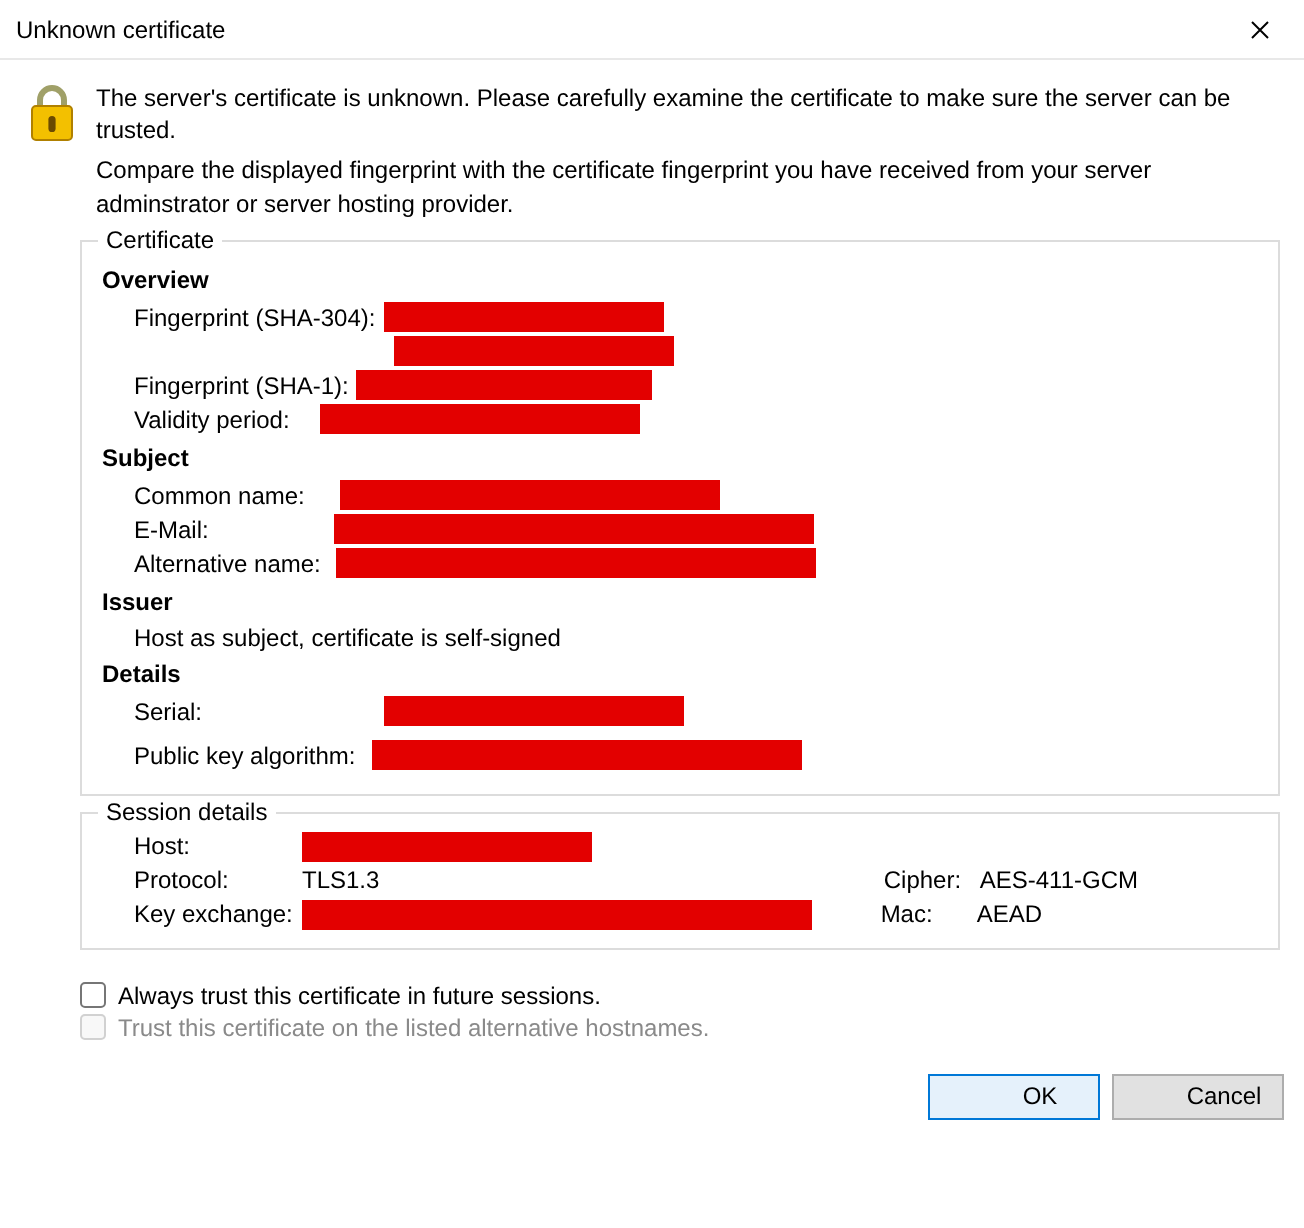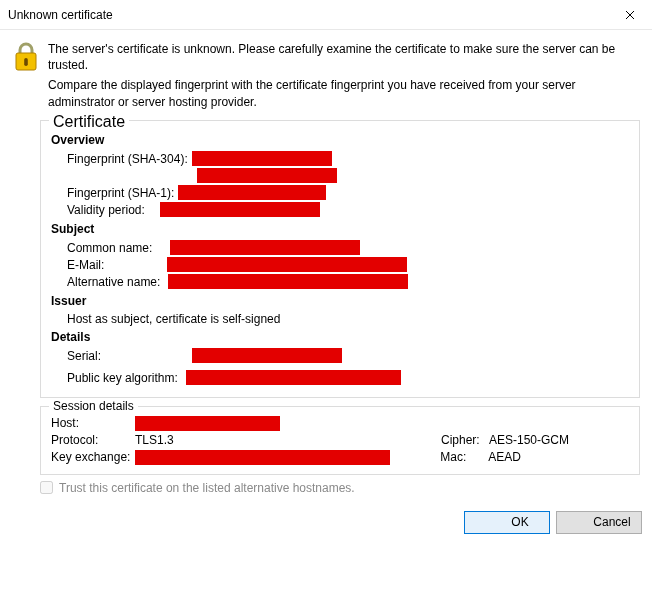--- a/index.html
+++ b/index.html
@@ -36,32 +36,32 @@
     border: 1px solid #dcdcdc;
     margin: 4px 0 8px 28px;
     padding: 8px 10px 10px 10px;
     position: relative;
   }
   .groupbox .legend {
     position: absolute;
     top: -8px; left: 8px;
     background: #fff;
     padding: 0 4px;
-    font-size: 16px;
+    font-size: 12px;
   }
   .section-h { font-weight: bold; margin: 4px 0 4px 0; }
   .kv { display: flex; align-items: center; margin: 1px 0 1px 16px; min-height: 16px; }
   .kv .k { white-space: nowrap; padding-right: 4px; }
   .redbar { background: #e30000; height: 15px; display: inline-block; }
   .issuer-note { margin: 2px 0 4px 16px; }
 
   .sessbox {
     border: 1px solid #dcdcdc;
-    margin: 4px 0 6px 28px;
-    padding: 8px 10px 8px 10px;
+    margin: 4px 0 16px 28px;
+    padding: 8px 10px 8px 26px;
     position: relative;
   }
   .sessbox .legend {
     position: absolute;
     top: -8px; left: 8px;
     background: #fff;
     padding: 0 4px;
   }
   .sessrow { display: flex; align-items: center; min-height: 17px; }
   .sessrow .sk { min-width: 84px; }
@@ -176,36 +176,40 @@
     <div class="sessrow">
       <span class="sk">Host:</span>
       <span class="redbar" style="width:145px"></span>
     </div>
     <div class="sessrow">
       <span class="sk">Protocol:</span>
       <span>TLS1.3</span>
       <span style="flex:1"></span>
       <div class="sessright">
         <span class="sk">Cipher:</span>
-        <span>AES-150-GCM</span>
+        <span>AES-411-GCM</span>
       </div>
       <span style="width:60px"></span>
     </div>
     <div class="sessrow">
       <span class="sk">Key exchange:</span>
       <span class="redbar" style="width:255px"></span>
       <span style="flex:1"></span>
       <div class="sessright" style="margin-left:12px">
         <span class="sk">Mac:</span>
         <span>AEAD</span>
       </div>
       <span style="width:108px"></span>
     </div>
   </div>
 
+  <label class="chk">
+    <input type="checkbox" style="">
+    <span>Always trust this certificate in future sessions.</span>
+  </label>
   <label class="chk disabled">
     <input type="checkbox" disabled="" style="">
     <span>Trust this certificate on the listed alternative hostnames.</span>
   </label>
 
 </div>
 
 <div class="buttons">
   <button class="btn default">OK</button>
   <button class="btn">Cancel</button>

